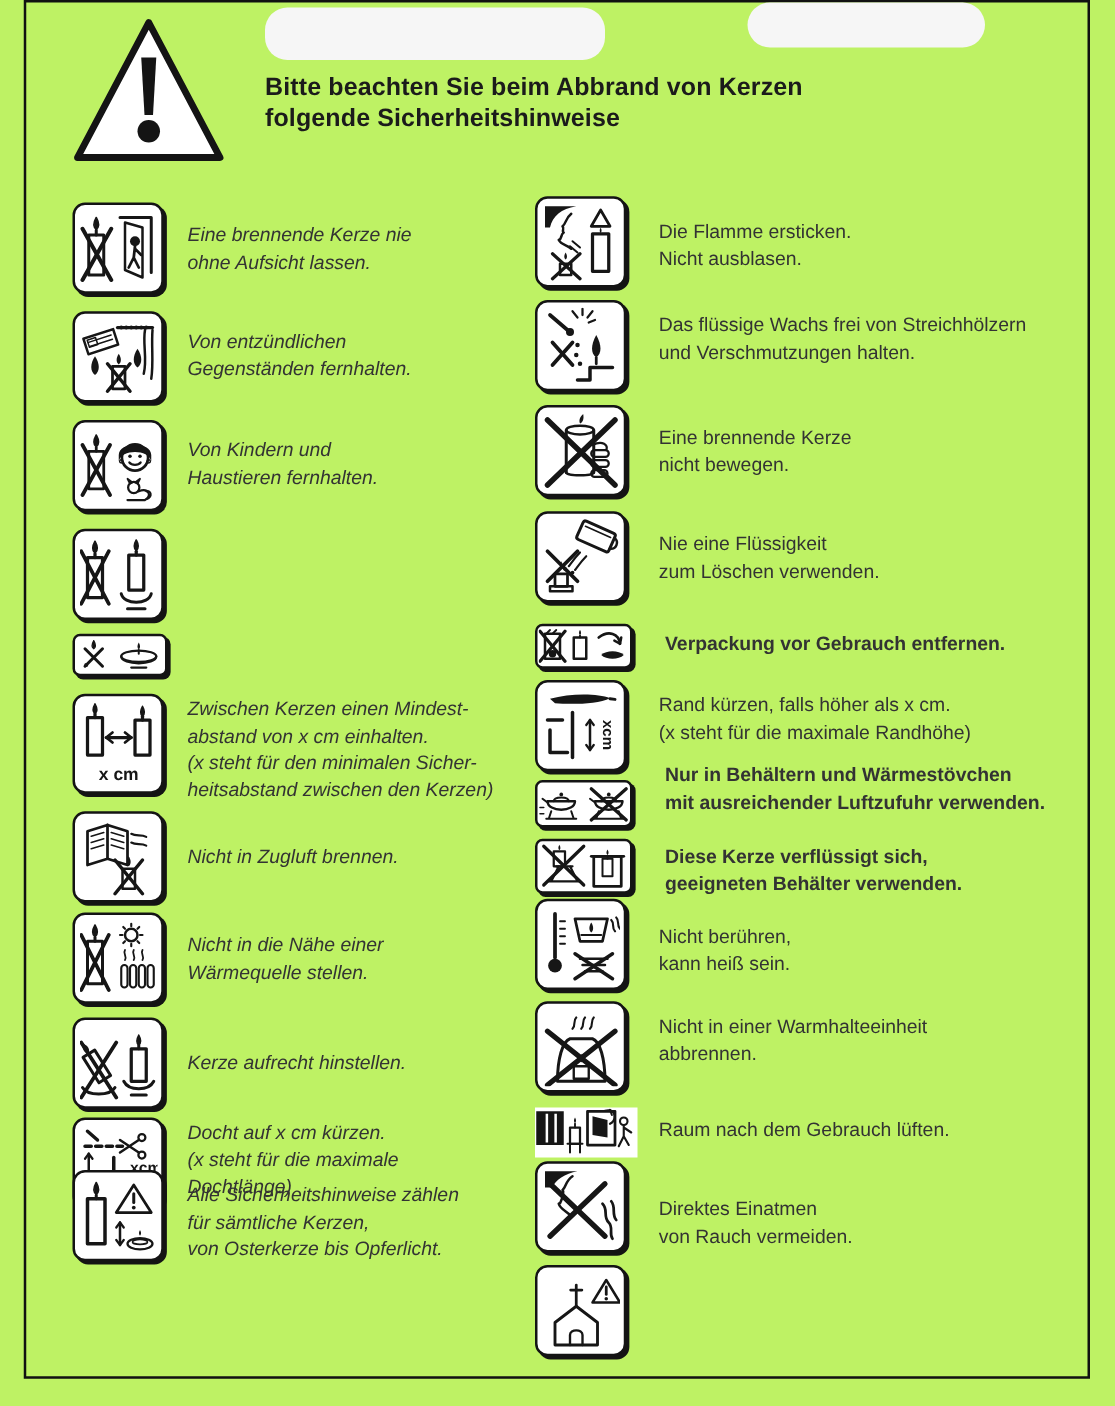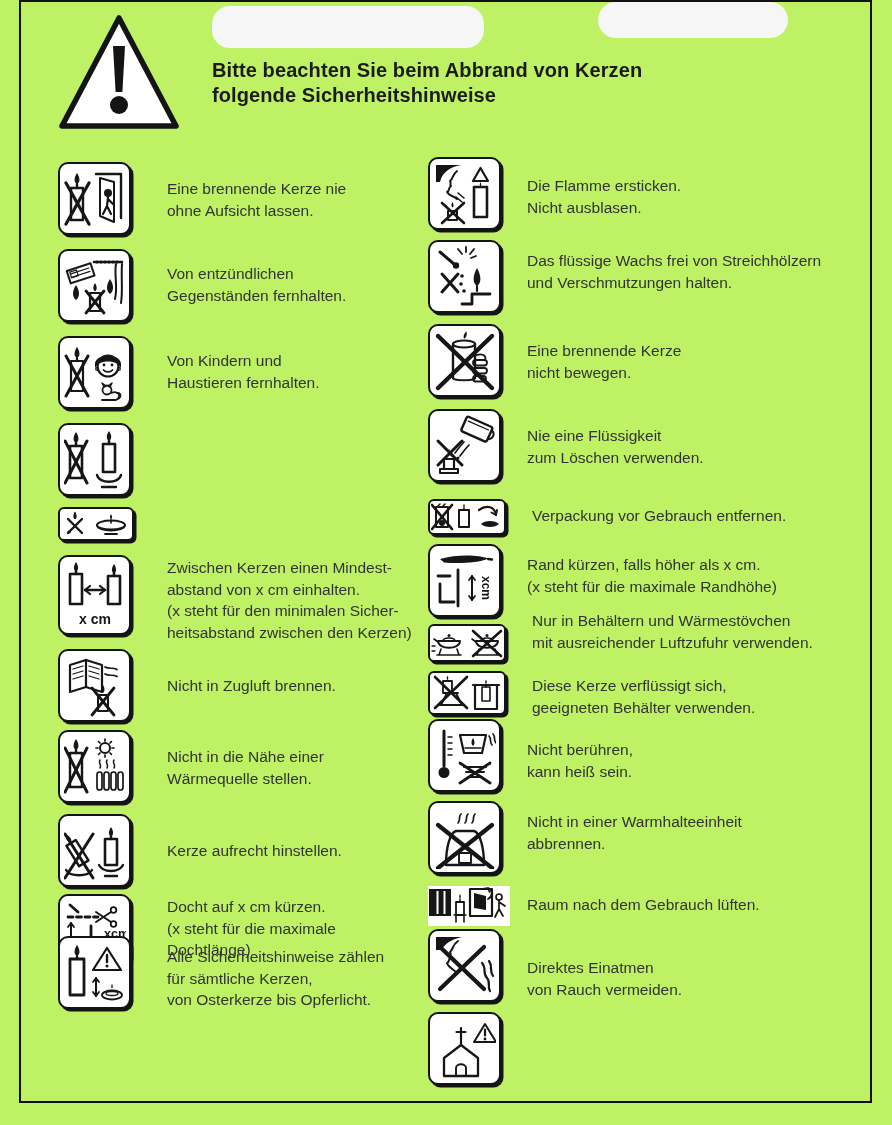--- a/index.html
+++ b/index.html
@@ -17,23 +17,23 @@
   .ibox{flex:none;border:2.6px solid #141414;border-radius:10px;box-shadow:2.5px 2.5px 0 #141414;
         background:#fff;display:flex;align-items:center;justify-content:center;box-sizing:border-box;}
   .std{width:73px;height:73px;}
   .tall{width:73px;height:80px;}
   .wideL5{width:76px;height:34px;border-radius:6px;}
   .wideR5{width:78px;height:36px;border-radius:6px;}
   .wideR7{width:78px;height:38px;border-radius:6px;}
   .wideR8{width:78px;height:44px;border-radius:6px;}
   .noborder{border:none;box-shadow:none;border-radius:0;width:82px;height:40px;}
   .txt{white-space:pre-line;font-size:15.5px;line-height:21.5px;color:#333;}
-  .lcol .txt{margin-left:36px;width:312px;}
+  .lcol .txt{margin-left:19px;width:312px;font-style:italic;}
   .rcol .txt{margin-left:26px;width:352px;}
-  .rcol .m21{}
+  .rcol .m21{font-weight:bold;}
   .rcol .m17{margin-left:17px;}
   svg{display:block;}
   svg text{font-family:"Liberation Sans",sans-serif;}
 </style>
 </head>
 <body>
 
 <div class="page">
   <div class="frame"></div>
   <div class="smudge s1"></div>

